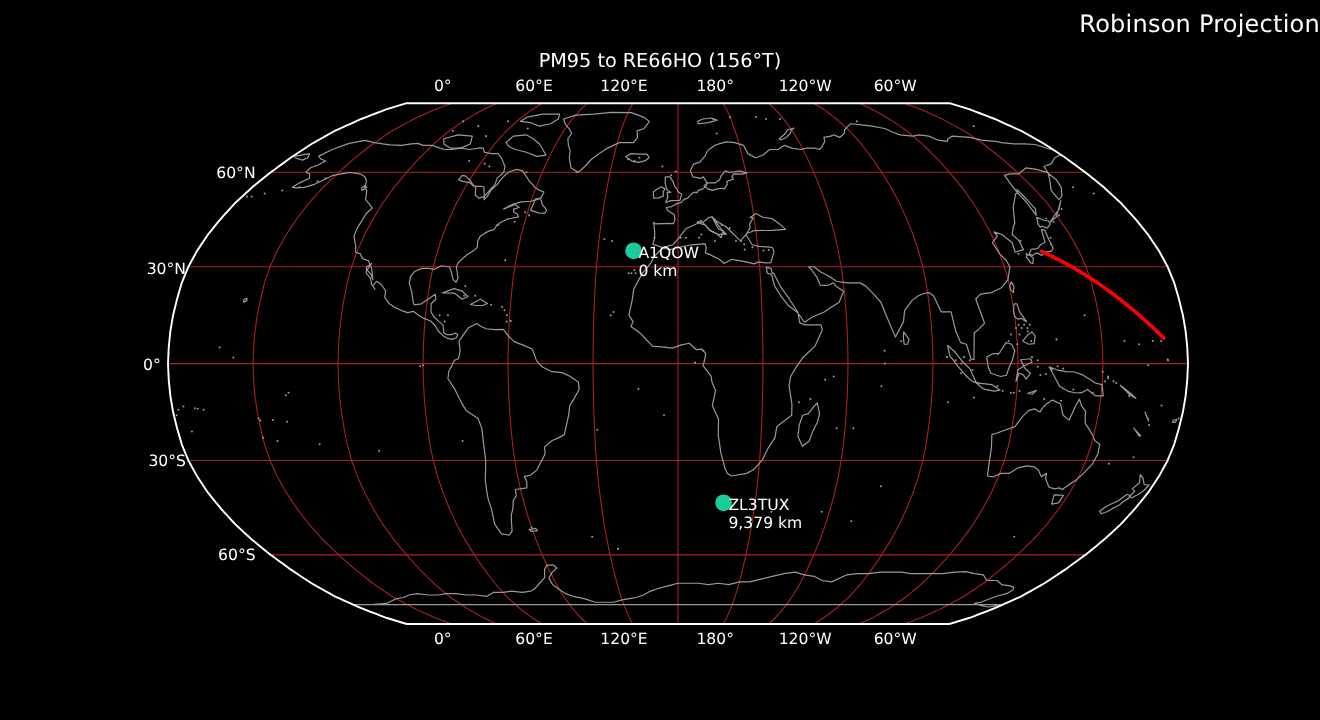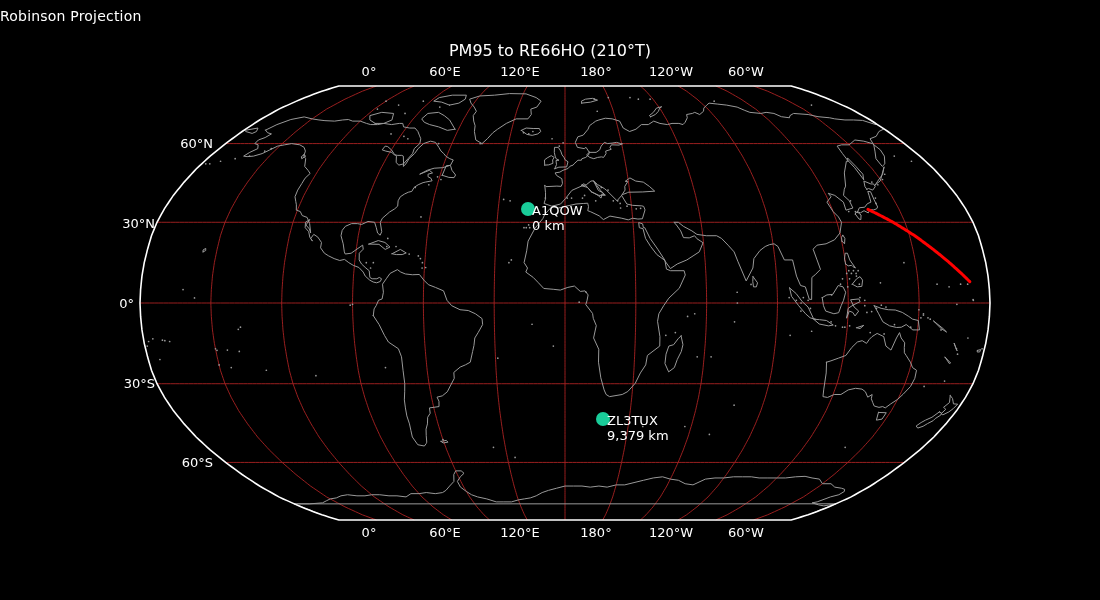--- a/index.html
+++ b/index.html
@@ -20,22 +20,22 @@
     left: 0; top: 0;
     width: 1100px;
     height: 600px;
     background: #000000;
   }
   .title {
     position: absolute;
     left: 0;
     top: 8px;
     width: 1100px;
-    text-align: left;
-    font-size: 14px;
+    text-align: right;
+    font-size: 20px;
     color: #ffffff;
     letter-spacing: 0.2px;
   }
   .subtitle {
     position: absolute;
     left: 0;
     top: 41px;
     width: 1100px;
     text-align: center;
     font-size: 16px;
@@ -58,21 +58,21 @@
     font-size: 13px;
     fill: #ffffff;
   }
 </style>
 </head>
 <body>
 
 <div id="map-figure">
 
   <div class="title">Robinson Projection</div>
-  <div class="subtitle">PM95 to RE66HO (210°T)</div>
+  <div class="subtitle">PM95 to RE66HO (156°T)</div>
 
   <svg class="mapsvg" viewBox="0 0 1100 600">
     <defs>
       <clipPath id="mapclip">
         <path id="boundary-clip" d="M791.18 86.00 L794.59 87.04 L797.99 88.07 L801.38 89.11 L804.79 90.15 L808.19 91.19 L812.36 92.78 L816.53 94.37 L820.71 95.96 L824.88 97.56 L829.05 99.15 L833.46 101.14 L837.88 103.13 L842.29 105.11 L846.70 107.10 L851.11 109.09 L854.97 111.26 L858.83 113.44 L862.69 115.61 L866.55 117.79 L870.40 119.96 L873.90 122.27 L877.39 124.58 L880.89 126.89 L884.38 129.20 L887.87 131.50 L891.18 133.92 L894.49 136.34 L897.79 138.76 L901.10 141.17 L904.40 143.59 L907.50 146.10 L910.59 148.60 L913.69 151.10 L916.78 153.61 L919.88 156.11 L922.67 158.69 L925.47 161.26 L928.26 163.83 L931.06 166.41 L933.86 168.98 L936.26 171.61 L938.67 174.23 L941.07 176.86 L943.48 179.48 L945.88 182.11 L948.04 184.77 L950.20 187.43 L952.36 190.09 L954.52 192.75 L956.68 195.41 L958.47 198.09 L960.27 200.78 L962.06 203.46 L963.85 206.14 L965.65 208.82 L967.12 211.51 L968.59 214.20 L970.06 216.89 L971.53 219.59 L973.00 222.28 L974.11 224.97 L975.21 227.66 L976.32 230.35 L977.42 233.04 L978.52 235.73 L979.31 238.42 L980.09 241.11 L980.87 243.80 L981.65 246.49 L982.43 249.18 L983.10 251.87 L983.76 254.57 L984.42 257.26 L985.09 259.95 L985.75 262.64 L986.21 265.33 L986.67 268.02 L987.13 270.71 L987.59 273.40 L988.04 276.09 L988.32 278.78 L988.59 281.47 L988.86 284.16 L989.13 286.86 L989.40 289.55 L989.52 292.24 L989.64 294.93 L989.76 297.62 L989.88 300.31 L990.00 303.00 L989.88 305.69 L989.76 308.38 L989.64 311.07 L989.52 313.76 L989.40 316.45 L989.13 319.14 L988.86 321.84 L988.59 324.53 L988.32 327.22 L988.04 329.91 L987.59 332.60 L987.13 335.29 L986.67 337.98 L986.21 340.67 L985.75 343.36 L985.09 346.05 L984.42 348.74 L983.76 351.43 L983.10 354.13 L982.43 356.82 L981.65 359.51 L980.87 362.20 L980.09 364.89 L979.31 367.58 L978.52 370.27 L977.42 372.96 L976.32 375.65 L975.21 378.34 L974.11 381.03 L973.00 383.72 L971.53 386.41 L970.06 389.11 L968.59 391.80 L967.12 394.49 L965.65 397.18 L963.85 399.86 L962.06 402.54 L960.27 405.22 L958.47 407.91 L956.68 410.59 L954.52 413.25 L952.36 415.91 L950.20 418.57 L948.04 421.23 L945.88 423.89 L943.48 426.52 L941.07 429.14 L938.67 431.77 L936.26 434.39 L933.86 437.02 L931.06 439.59 L928.26 442.17 L925.47 444.74 L922.67 447.31 L919.88 449.89 L916.78 452.39 L913.69 454.90 L910.59 457.40 L907.50 459.90 L904.40 462.41 L901.10 464.83 L897.79 467.24 L894.49 469.66 L891.18 472.08 L887.87 474.50 L884.38 476.80 L880.89 479.11 L877.39 481.42 L873.90 483.73 L870.40 486.04 L866.55 488.21 L862.69 490.39 L858.83 492.56 L854.97 494.74 L851.11 496.91 L846.70 498.90 L842.29 500.89 L837.88 502.87 L833.46 504.86 L829.05 506.85 L824.88 508.44 L820.71 510.04 L816.53 511.63 L812.36 513.22 L808.19 514.81 L804.79 515.85 L801.38 516.89 L797.99 517.93 L794.59 518.96 L791.18 520.00 L338.81 520.00 L335.41 518.96 L332.01 517.93 L328.62 516.89 L325.21 515.85 L321.81 514.81 L317.64 513.22 L313.47 511.63 L309.29 510.04 L305.12 508.44 L300.95 506.85 L296.54 504.86 L292.12 502.87 L287.71 500.89 L283.30 498.90 L278.89 496.91 L275.03 494.74 L271.17 492.56 L267.31 490.39 L263.45 488.21 L259.59 486.04 L256.10 483.73 L252.61 481.42 L249.11 479.11 L245.62 476.80 L242.13 474.50 L238.82 472.08 L235.51 469.66 L232.21 467.24 L228.90 464.83 L225.60 462.41 L222.50 459.90 L219.41 457.40 L216.31 454.90 L213.22 452.39 L210.13 449.89 L207.33 447.31 L204.53 444.74 L201.74 442.17 L198.94 439.59 L196.14 437.02 L193.74 434.39 L191.33 431.77 L188.93 429.14 L186.52 426.52 L184.12 423.89 L181.96 421.23 L179.80 418.57 L177.64 415.91 L175.48 413.25 L173.32 410.59 L171.53 407.91 L169.73 405.22 L167.94 402.54 L166.15 399.86 L164.35 397.18 L162.88 394.49 L161.41 391.80 L159.94 389.11 L158.47 386.41 L157.00 383.72 L155.89 381.03 L154.79 378.34 L153.69 375.65 L152.58 372.96 L151.48 370.27 L150.69 367.58 L149.91 364.89 L149.13 362.20 L148.35 359.51 L147.56 356.82 L146.90 354.13 L146.24 351.43 L145.58 348.74 L144.91 346.05 L144.25 343.36 L143.79 340.67 L143.33 337.98 L142.87 335.29 L142.41 332.60 L141.96 329.91 L141.68 327.22 L141.41 324.53 L141.14 321.84 L140.87 319.14 L140.59 316.45 L140.48 313.76 L140.36 311.07 L140.24 308.38 L140.12 305.69 L140.00 303.00 L140.12 300.31 L140.24 297.62 L140.36 294.93 L140.48 292.24 L140.59 289.55 L140.87 286.86 L141.14 284.16 L141.41 281.47 L141.68 278.78 L141.96 276.09 L142.41 273.40 L142.87 270.71 L143.33 268.02 L143.79 265.33 L144.25 262.64 L144.91 259.95 L145.58 257.26 L146.24 254.57 L146.90 251.87 L147.56 249.18 L148.35 246.49 L149.13 243.80 L149.91 241.11 L150.69 238.42 L151.48 235.73 L152.58 233.04 L153.69 230.35 L154.79 227.66 L155.89 224.97 L157.00 222.28 L158.47 219.59 L159.94 216.89 L161.41 214.20 L162.88 211.51 L164.35 208.82 L166.15 206.14 L167.94 203.46 L169.73 200.78 L171.53 198.09 L173.32 195.41 L175.48 192.75 L177.64 190.09 L179.80 187.43 L181.96 184.77 L184.12 182.11 L186.52 179.48 L188.93 176.86 L191.33 174.23 L193.74 171.61 L196.14 168.98 L198.94 166.41 L201.74 163.83 L204.53 161.26 L207.33 158.69 L210.13 156.11 L213.22 153.61 L216.31 151.10 L219.41 148.60 L222.50 146.10 L225.60 143.59 L228.90 141.17 L232.21 138.76 L235.51 136.34 L238.82 133.92 L242.13 131.50 L245.62 129.20 L249.11 126.89 L252.61 124.58 L256.10 122.27 L259.59 119.96 L263.45 117.79 L267.31 115.61 L271.17 113.44 L275.03 111.26 L278.89 109.09 L283.30 107.10 L287.71 105.11 L292.12 103.13 L296.54 101.14 L300.95 99.15 L305.12 97.56 L309.29 95.96 L313.47 94.37 L317.64 92.78 L321.81 91.19 L325.21 90.15 L328.62 89.11 L332.01 88.07 L335.41 87.04 L338.81 86.00 Z"></path>
       </clipPath>
     </defs>
 
     <g id="graticule-layer">
         <path d="M376.51 520.00 L373.68 518.96 L370.85 517.93 L368.01 516.89 L365.18 515.85 L362.35 514.81 L358.87 513.22 L355.39 511.63 L351.91 510.04 L348.43 508.44 L344.96 506.85 L341.28 504.86 L337.60 502.87 L333.93 500.89 L330.25 498.90 L326.57 496.91 L323.36 494.74 L320.14 492.56 L316.93 490.39 L313.71 488.21 L310.50 486.04 L307.58 483.73 L304.67 481.42 L301.76 479.11 L298.85 476.80 L295.94 474.50 L293.18 472.08 L290.43 469.66 L287.67 467.24 L284.92 464.83 L282.16 462.41 L279.58 459.90 L277.01 457.40 L274.43 454.90 L271.85 452.39 L269.27 449.89 L266.94 447.31 L264.61 444.74 L262.28 442.17 L259.95 439.59 L257.62 437.02 L255.61 434.39 L253.61 431.77 L251.60 429.14 L249.60 426.52 L247.60 423.89 L245.80 421.23 L244.00 418.57 L242.20 415.91 L240.40 413.25 L238.60 410.59 L237.11 407.91 L235.61 405.22 L234.12 402.54 L232.62 399.86 L231.13 397.18 L229.90 394.49 L228.68 391.80 L227.45 389.11 L226.23 386.41 L225.00 383.72 L224.08 381.03 L223.16 378.34 L222.24 375.65 L221.32 372.96 L220.40 370.27 L219.74 367.58 L219.09 364.89 L218.44 362.20 L217.79 359.51 L217.14 356.82 L216.58 354.13 L216.03 351.43 L215.48 348.74 L214.93 346.05 L214.38 343.36 L213.99 340.67 L213.61 337.98 L213.23 335.29 L212.84 332.60 L212.46 329.91 L212.24 327.22 L212.01 324.53 L211.78 321.84 L211.56 319.14 L211.33 316.45 L211.23 313.76 L211.13 311.07 L211.03 308.38 L210.93 305.69 L210.83 303.00 L210.93 300.31 L211.03 297.62 L211.13 294.93 L211.23 292.24 L211.33 289.55 L211.56 286.86 L211.78 284.16 L212.01 281.47 L212.24 278.78 L212.46 276.09 L212.84 273.40 L213.23 270.71 L213.61 268.02 L213.99 265.33 L214.38 262.64 L214.93 259.95 L215.48 257.26 L216.03 254.57 L216.58 251.87 L217.14 249.18 L217.79 246.49 L218.44 243.80 L219.09 241.11 L219.74 238.42 L220.40 235.73 L221.32 233.04 L222.24 230.35 L223.16 227.66 L224.08 224.97 L225.00 222.28 L226.23 219.59 L227.45 216.89 L228.68 214.20 L229.90 211.51 L231.13 208.82 L232.62 206.14 L234.12 203.46 L235.61 200.78 L237.11 198.09 L238.60 195.41 L240.40 192.75 L242.20 190.09 L244.00 187.43 L245.80 184.77 L247.60 182.11 L249.60 179.48 L251.60 176.86 L253.61 174.23 L255.61 171.61 L257.62 168.98 L259.95 166.41 L262.28 163.83 L264.61 161.26 L266.94 158.69 L269.27 156.11 L271.85 153.61 L274.43 151.10 L277.01 148.60 L279.58 146.10 L282.16 143.59 L284.92 141.17 L287.67 138.76 L290.43 136.34 L293.18 133.92 L295.94 131.50 L298.85 129.20 L301.76 126.89 L304.67 124.58 L307.58 122.27 L310.50 119.96 L313.71 117.79 L316.93 115.61 L320.14 113.44 L323.36 111.26 L326.57 109.09 L330.25 107.10 L333.93 105.11 L337.60 103.13 L341.28 101.14 L344.96 99.15 L348.43 97.56 L351.91 95.96 L355.39 94.37 L358.87 92.78 L362.35 91.19 L365.18 90.15 L368.01 89.11 L370.85 88.07 L373.68 87.04 L376.51 86.00" fill="none" stroke="#aa2222" stroke-width="0.9"></path>

